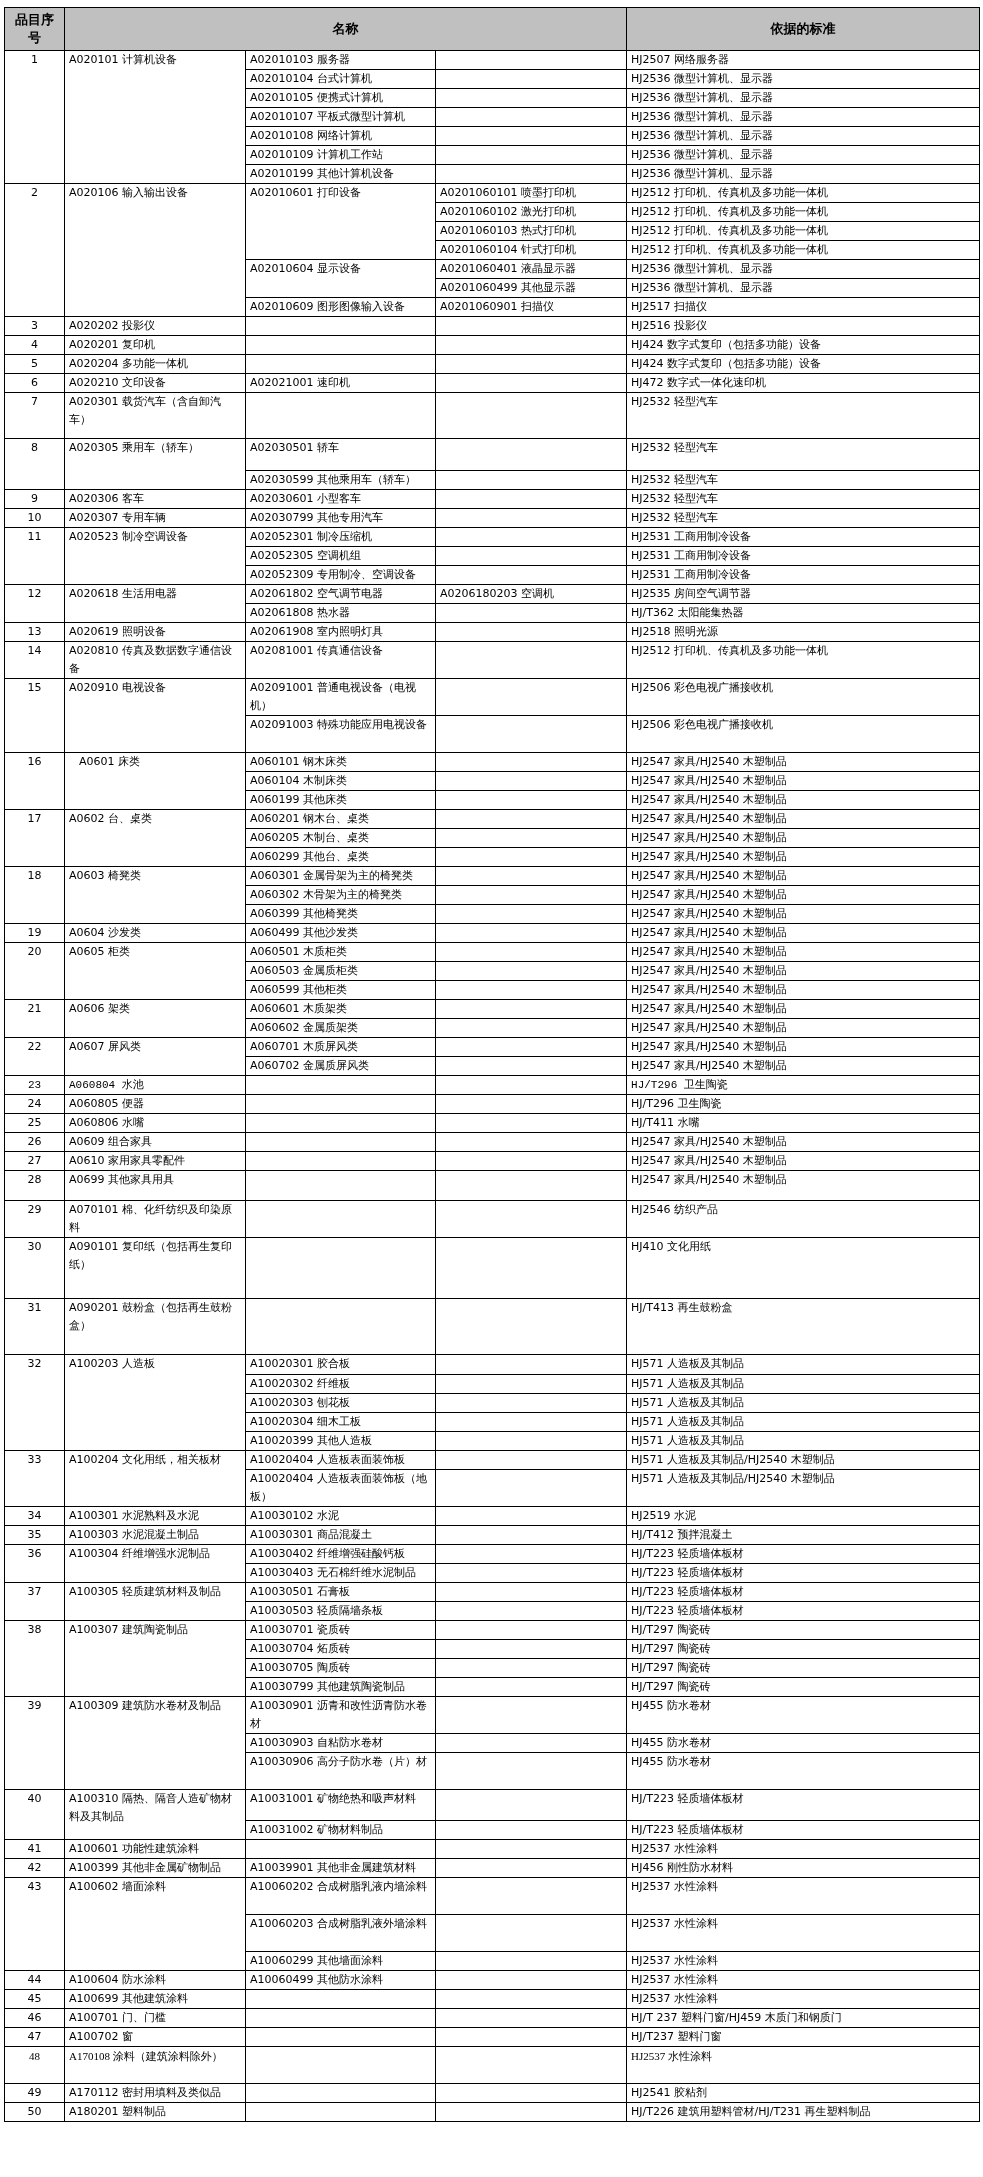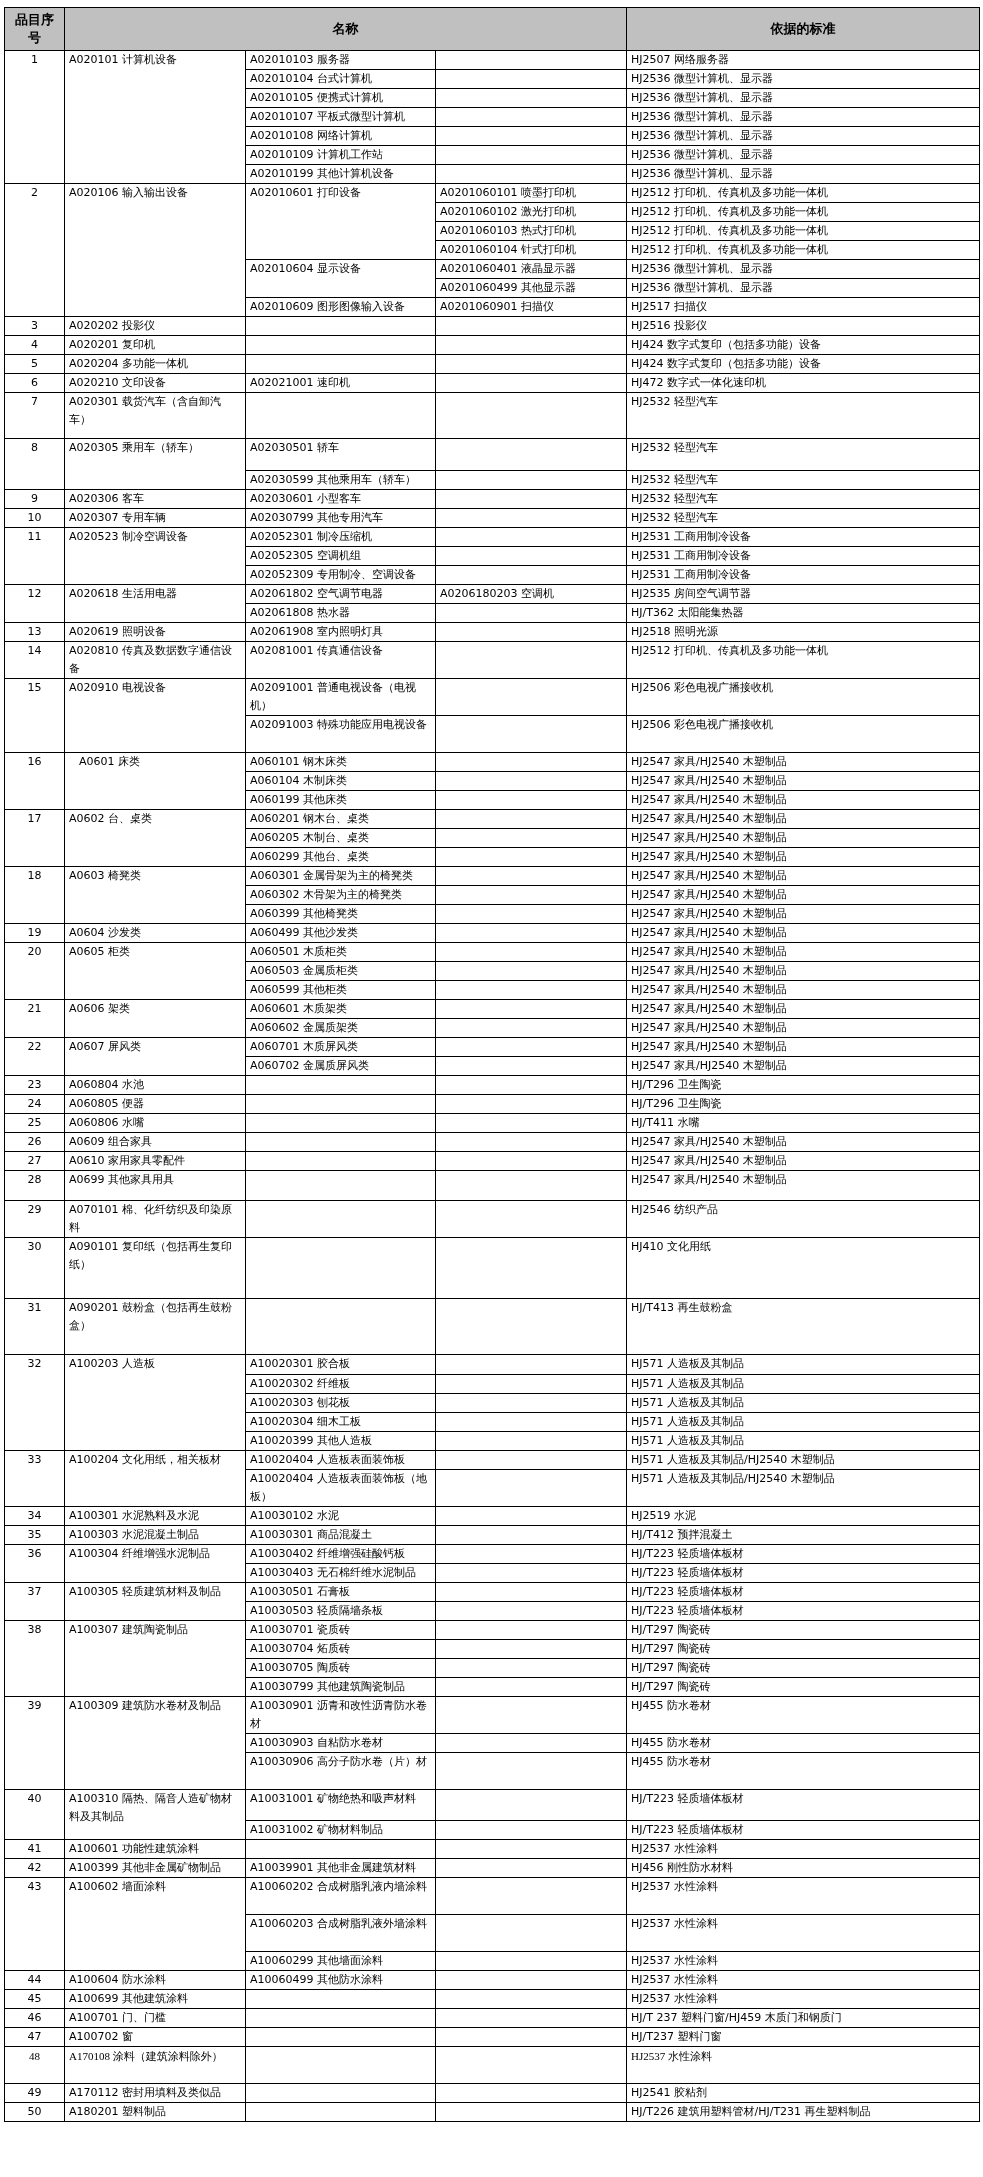--- a/index.html
+++ b/index.html
@@ -319,21 +319,21 @@
         <td rowspan="2">A0607 屏风类</td>
         <td rowspan="1">A060701 木质屏风类</td>
         <td></td>
         <td>HJ2547 家具/HJ2540 木塑制品</td>
       </tr>
       <tr class="r" style="height: 19px;">
         <td rowspan="1">A060702 金属质屏风类</td>
         <td></td>
         <td>HJ2547 家具/HJ2540 木塑制品</td>
       </tr>
-      <tr class="r" style="height: 19px;">
+      <tr class="r" style="height: 19px; font-family: Liberation Mono, monospace;">
         <td class="seq" rowspan="1">23</td>
         <td rowspan="1">A060804 水池</td>
         <td rowspan="1"></td>
         <td></td>
         <td>HJ/T296 卫生陶瓷</td>
       </tr>
       <tr class="r" style="height: 19px;">
         <td class="seq" rowspan="1">24</td>
         <td rowspan="1">A060805 便器</td>
         <td rowspan="1"></td>

